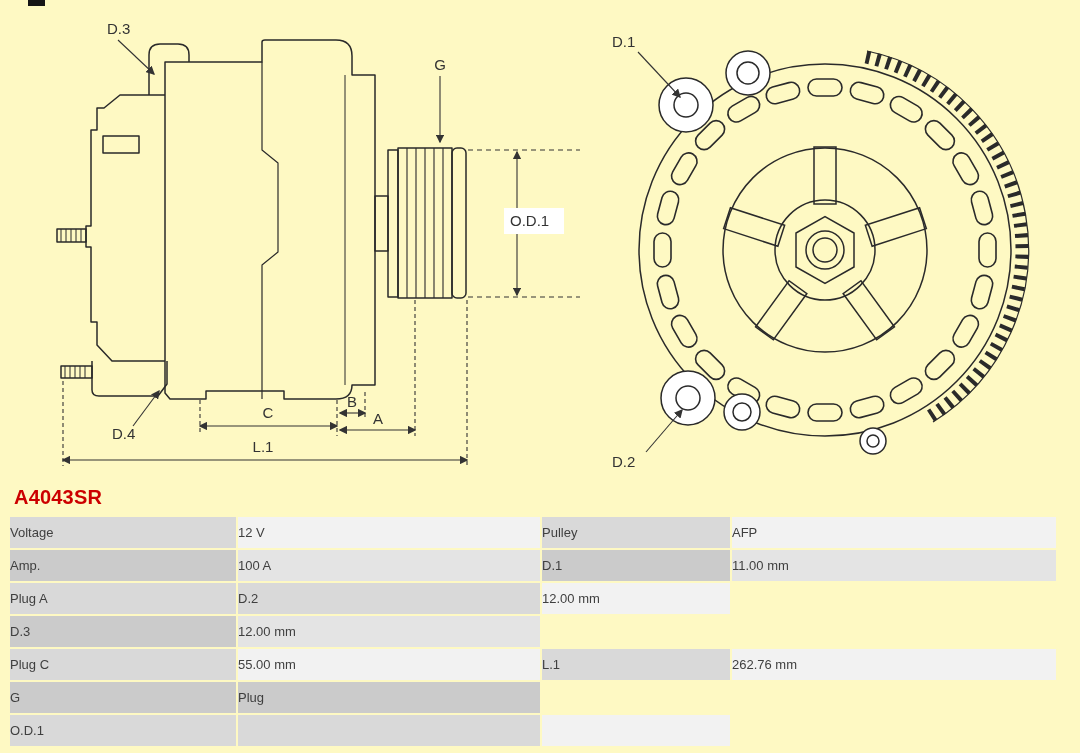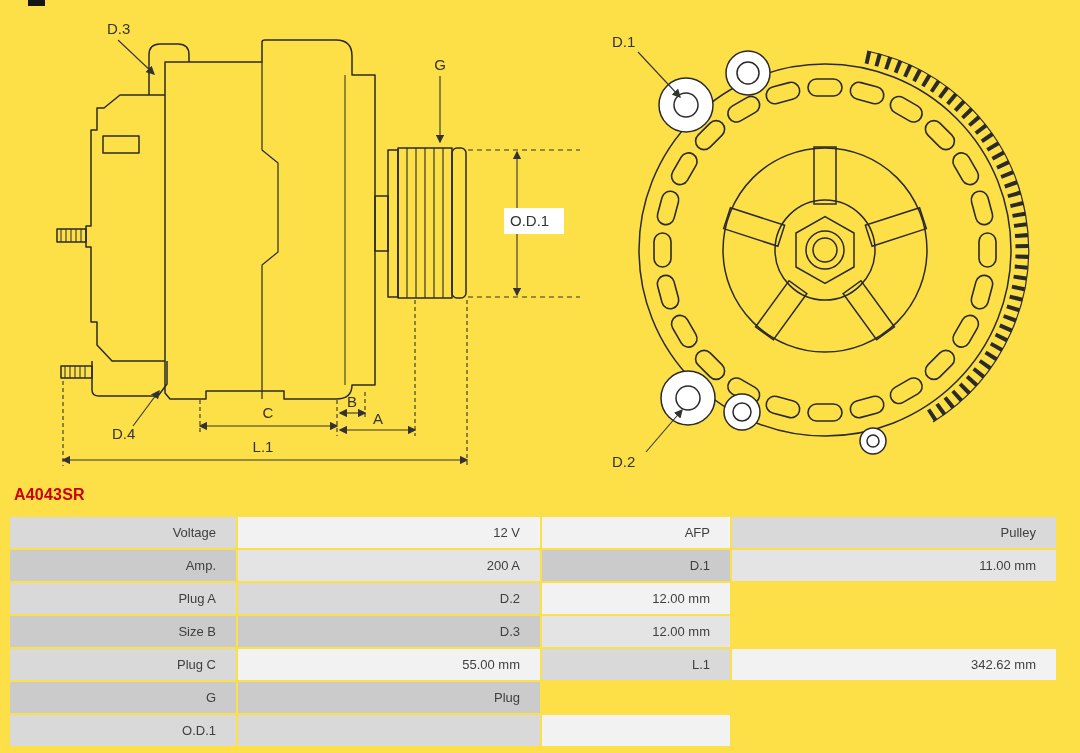--- a/index.html
+++ b/index.html
@@ -1,34 +1,34 @@
 <!DOCTYPE html>
 <html><head>
 <meta charset="utf-8">
 <style>
   * { margin:0; padding:0; box-sizing:border-box; }
   html, body { background:#ffffff; }
   .page {
-    position:relative; width:1080px; height:753px; background:#fde047;
+    position:relative; width:1080px; height:753px; background:#fef9c3;
     font-family:"Liberation Sans", sans-serif; overflow:hidden;
   }
   .artifact { position:absolute; left:28px; top:0; width:17px; height:6px; background:#151515; }
   .drawing { position:absolute; left:0; top:0; }
   .part-number {
     position:absolute; left:14px; top:486px;
-    font-size:16px; font-weight:700; color:#cc0000; letter-spacing:0.2px;
+    font-size:20px; font-weight:700; color:#cc0000; letter-spacing:0.2px;
   }
   .spec-table { position:absolute; left:10px; top:517px; width:1048px; }
   .spec-row {
     display:grid; grid-template-columns:226px 302px 188px 324px;
     gap:2px; margin-bottom:2px;
   }
   .cell {
     height:31px; line-height:31px; font-size:13px; color:#3f3f3f;
-    text-align:right; padding-right:20px; overflow:hidden; white-space:nowrap;
+    padding-right:4px; overflow:hidden; white-space:nowrap;
   }
   .spec-row:nth-child(odd)  .label { background:#d9d9d9; }
   .spec-row:nth-child(odd)  .value { background:#f2f2f2; }
   .spec-row:nth-child(even) .label { background:#cbcbcb; }
   .spec-row:nth-child(even) .value { background:#e4e4e4; }
   svg text { font-family:"Liberation Sans", sans-serif; }
 </style>
 </head>
 <body>
 
@@ -175,44 +175,43 @@
       <text x="612" y="467">D.2</text>
     </g>
   </svg>
 
   <div class="part-number">A4043SR</div>
 
   <div class="spec-table">
     <div class="spec-row">
       <div class="cell label">Voltage</div>
       <div class="cell value">12 V</div>
+      <div class="cell label">Pulley</div>
       <div class="cell value">AFP</div>
-      <div class="cell label">Pulley</div>
     </div>
     <div class="spec-row">
       <div class="cell label">Amp.</div>
-      <div class="cell value">200 A</div>
+      <div class="cell value">100 A</div>
       <div class="cell label">D.1</div>
       <div class="cell value">11.00 mm</div>
     </div>
     <div class="spec-row">
       <div class="cell label">Plug A</div>
       <div class="cell label">D.2</div>
       <div class="cell value">12.00 mm</div>
     </div>
     <div class="spec-row">
-      <div class="cell label">Size B</div>
       <div class="cell label">D.3</div>
       <div class="cell value">12.00 mm</div>
     </div>
     <div class="spec-row">
       <div class="cell label">Plug C</div>
       <div class="cell value">55.00 mm</div>
       <div class="cell label">L.1</div>
-      <div class="cell value">342.62 mm</div>
+      <div class="cell value">262.76 mm</div>
     </div>
     <div class="spec-row">
       <div class="cell label">G</div>
       <div class="cell label">Plug</div>
     </div>
     <div class="spec-row">
       <div class="cell label">O.D.1</div>
       <div class="cell label"></div>
       <div class="cell value"></div>
     </div>

